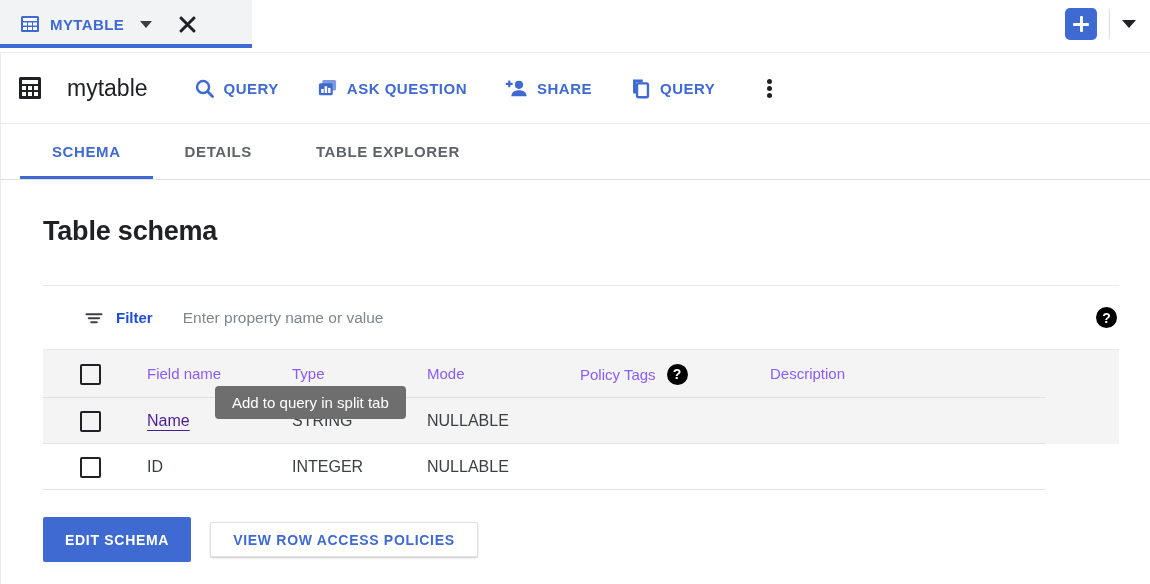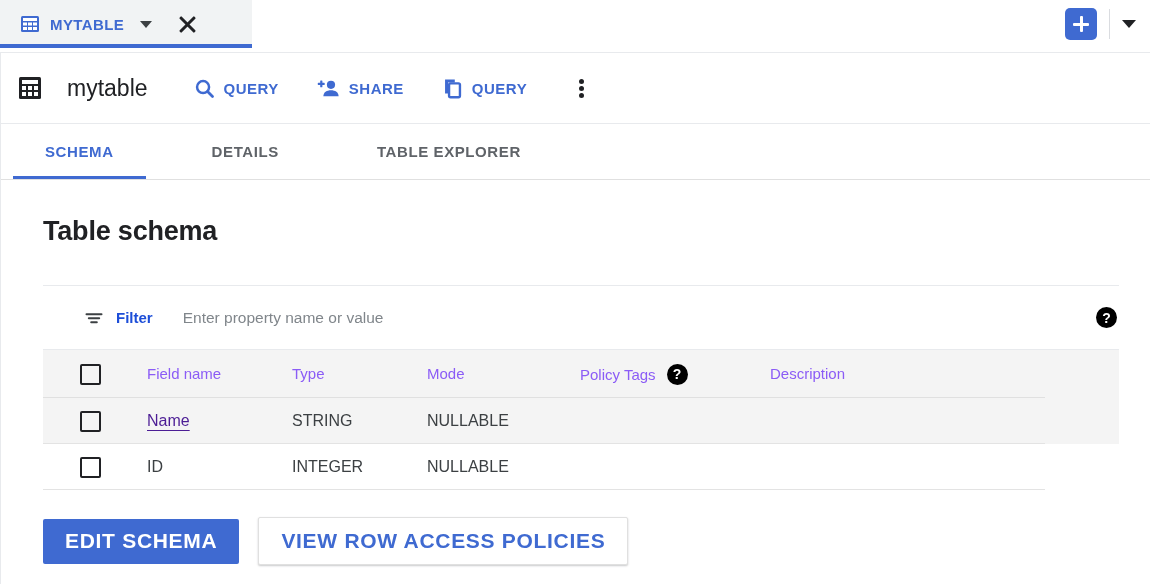--- a/index.html
+++ b/index.html
@@ -159,23 +159,22 @@
   }
   .kebab i:nth-child(1) { top: 3px; }
   .kebab i:nth-child(2) { top: 10px; }
   .kebab i:nth-child(3) { top: 17px; }
 
   
   .subtabs {
     position: relative;
     height: 56px;
     display: flex; align-items: stretch;
-    padding-left: 12px;
+    padding-left: 19px;
     border-bottom: 1px solid #e0e0e0;
-    gap: 34px;
   }
   .subtab {
     position: relative;
     display: flex; align-items: center;
     padding: 0 32px;
     font-size: 15px;
     font-weight: 600;
     letter-spacing: .6px;
     color: #5f6368;
     cursor: pointer;
@@ -291,38 +290,38 @@
   }
 
   
   .btn-row {
     display: flex; align-items: center;
     gap: 19px;
     margin-top: 27px;
   }
   .btn {
     font-family: "Liberation Sans", sans-serif;
-    font-size: 21px;
+    font-size: 14px;
     font-weight: 700;
     letter-spacing: .7px;
     border-radius: 2px;
     cursor: pointer;
     border: 0;
     white-space: nowrap;
   }
   .btn-primary {
     background: #3f6ad1;
     color: #ffffff;
     height: 45px;
     padding: 0 22px;
   }
   .btn-secondary {
     background: #ffffff;
     color: #3f6ad1;
-    height: 48px;
+    height: 35px;
     padding: 0 22px;
     border: 1px solid #e0e0e0;
     box-shadow: 0 1px 2px rgba(60,64,67,.28);
   }
 
   
   .tooltip {
     position: absolute;
     left: 215px; top: 386px;
     height: 33px;
@@ -392,20 +391,32 @@
       <div class="tb-action">
         <span>
           <svg viewBox="0 0 22 22" width="21" height="21" aria-hidden="true">
             <circle cx="9.5" cy="9.5" r="6.3" fill="none" stroke="#3f6ad1" stroke-width="2.6"></circle>
             <line x1="14.2" y1="14.2" x2="19.4" y2="19.4" stroke="#3f6ad1" stroke-width="2.9" stroke-linecap="round"></line>
           </svg>
         </span>
         <span>QUERY</span>
       </div>
 
+      <div class="tb-action">
+        <span>
+          <svg viewBox="0 0 22 22" width="21" height="21" aria-hidden="true">
+            <rect x="5.5" y="2" width="14.5" height="11" rx="1.6" fill="#7f9bdf"></rect>
+            <rect x="2" y="5.5" width="14.5" height="12.5" rx="1.6" fill="#3f6ad1"></rect>
+            <rect x="4.4" y="11.5" width="2.6" height="4.2" fill="#ffffff"></rect>
+            <rect x="8.0" y="8.6" width="2.6" height="7.1" fill="#ffffff"></rect>
+            <rect x="11.6" y="10.4" width="2.6" height="5.3" fill="#ffffff"></rect>
+          </svg>
+        </span>
+        <span>ASK QUESTION</span>
+      </div>
 
       <div class="tb-action">
         <span>
           <svg viewBox="0 0 24 22" width="23" height="21" aria-hidden="true">
             <circle cx="14.6" cy="7.2" r="4.3" fill="#3f6ad1"></circle>
             <path d="M6.6 19.2c0-4.3 3.6-6.4 8-6.4s8 2.1 8 6.4z" fill="#3f6ad1"></path>
             <rect x="0.8" y="5.1" width="7.2" height="2.3" rx="0.6" fill="#3f6ad1"></rect>
             <rect x="3.3" y="2.6" width="2.3" height="7.2" rx="0.6" fill="#3f6ad1"></rect>
           </svg>
         </span>
@@ -529,14 +540,15 @@
       </div>
 
       <div class="btn-row">
         <button class="btn btn-primary">EDIT SCHEMA</button>
         <button class="btn btn-secondary">VIEW ROW ACCESS POLICIES</button>
       </div>
 
     </div>
   </div>
 
+  <div class="tooltip">Add to query in split tab</div>
 
 </div>
 
 </body></html>

